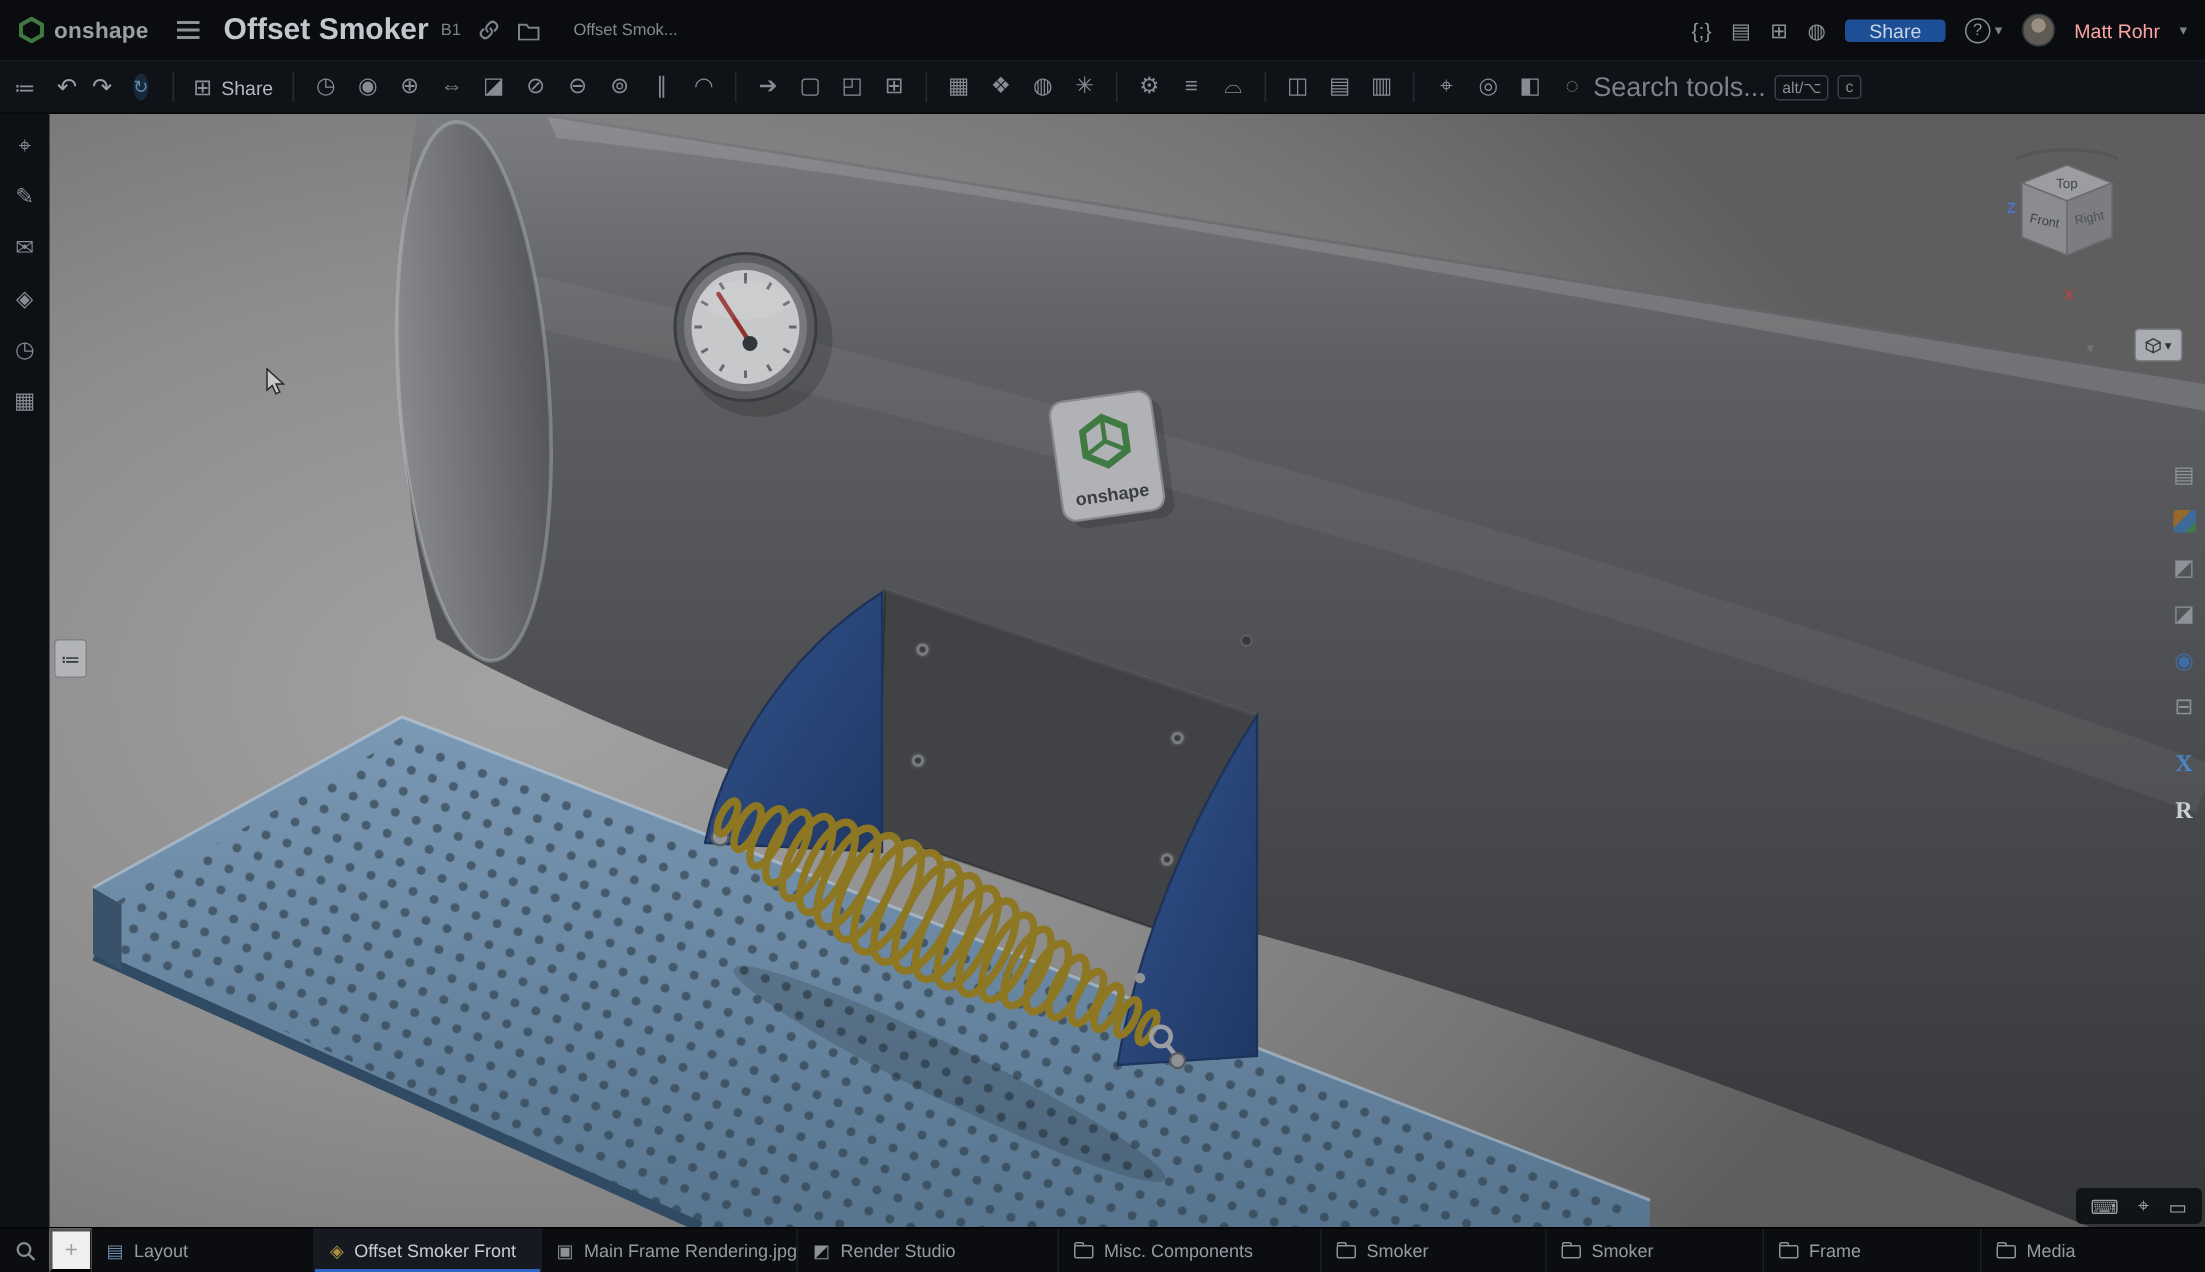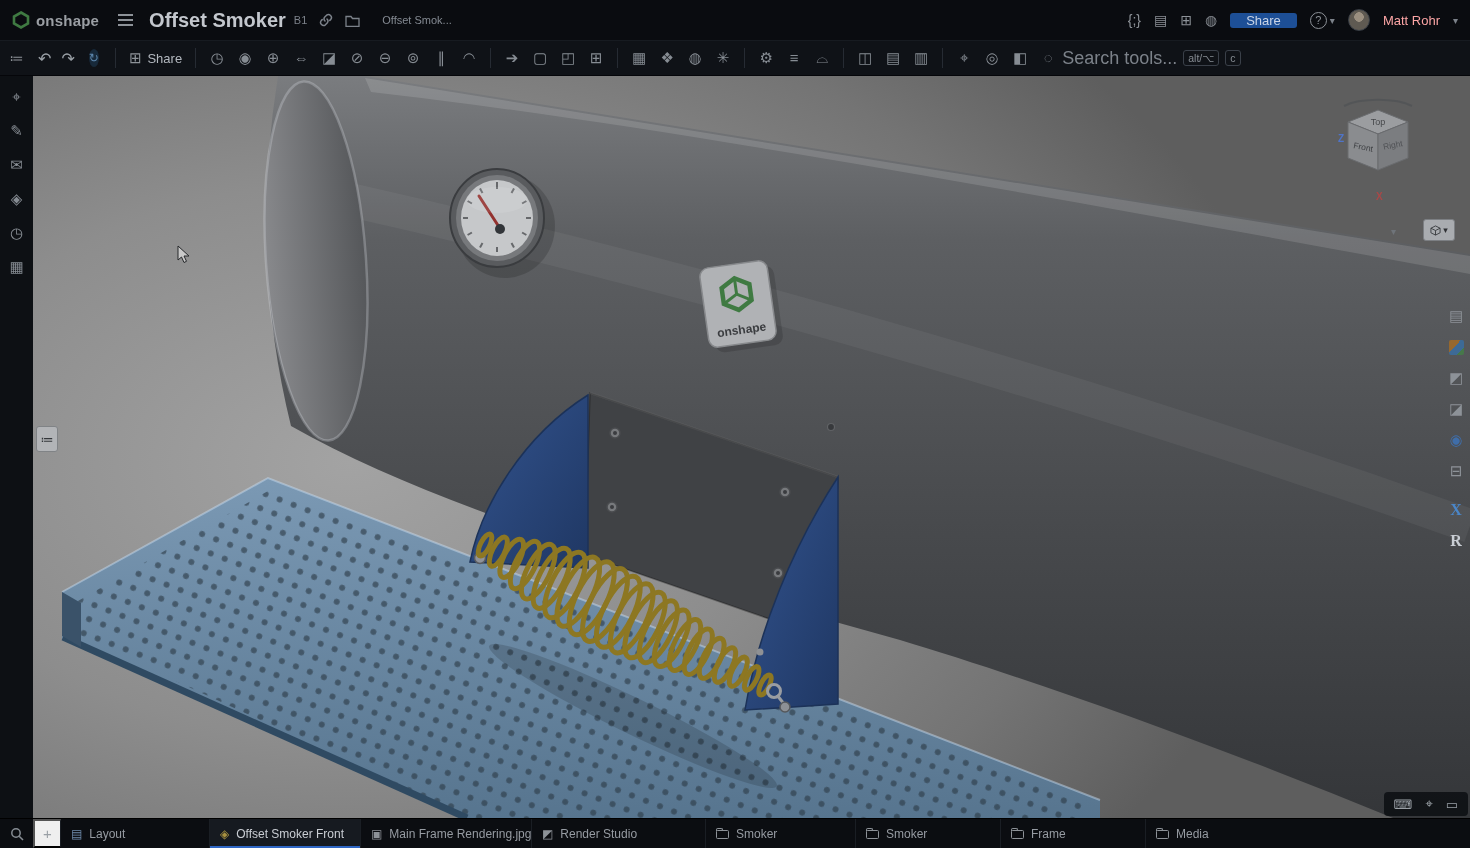--- a/index.html
+++ b/index.html
@@ -382,20 +382,24 @@
       <span>Offset Smoker Front</span>
     </div>
     <div class="tab" style="width:171px">
       <span class="tab-ico">▣</span>
       <span>Main Frame Rendering.jpg</span>
     </div>
     <div class="tab" style="width:174px">
       <span class="tab-ico">◩</span>
       <span>Render Studio</span>
     </div>
+    <div class="tab" style="width:175px">
+      <span class="folder-ico"></span>
+      <span>Misc. Components</span>
+    </div>
     <div class="tab" style="width:150px">
       <span class="folder-ico"></span>
       <span>Smoker</span>
     </div>
     <div class="tab" style="width:145px">
       <span class="folder-ico"></span>
       <span>Smoker</span>
     </div>
     <div class="tab" style="width:145px">
       <span class="folder-ico"></span>

